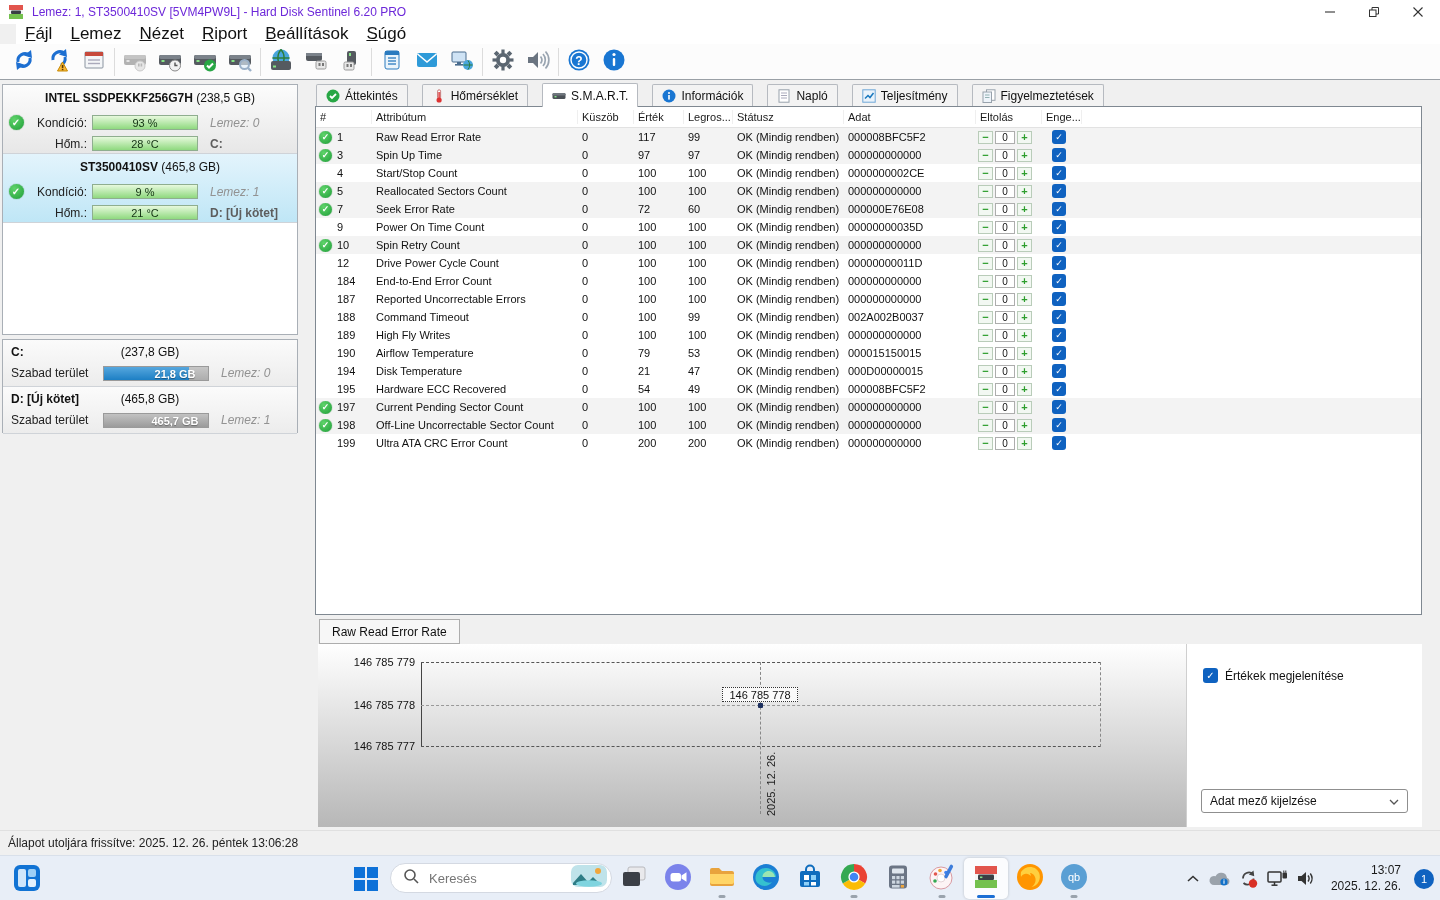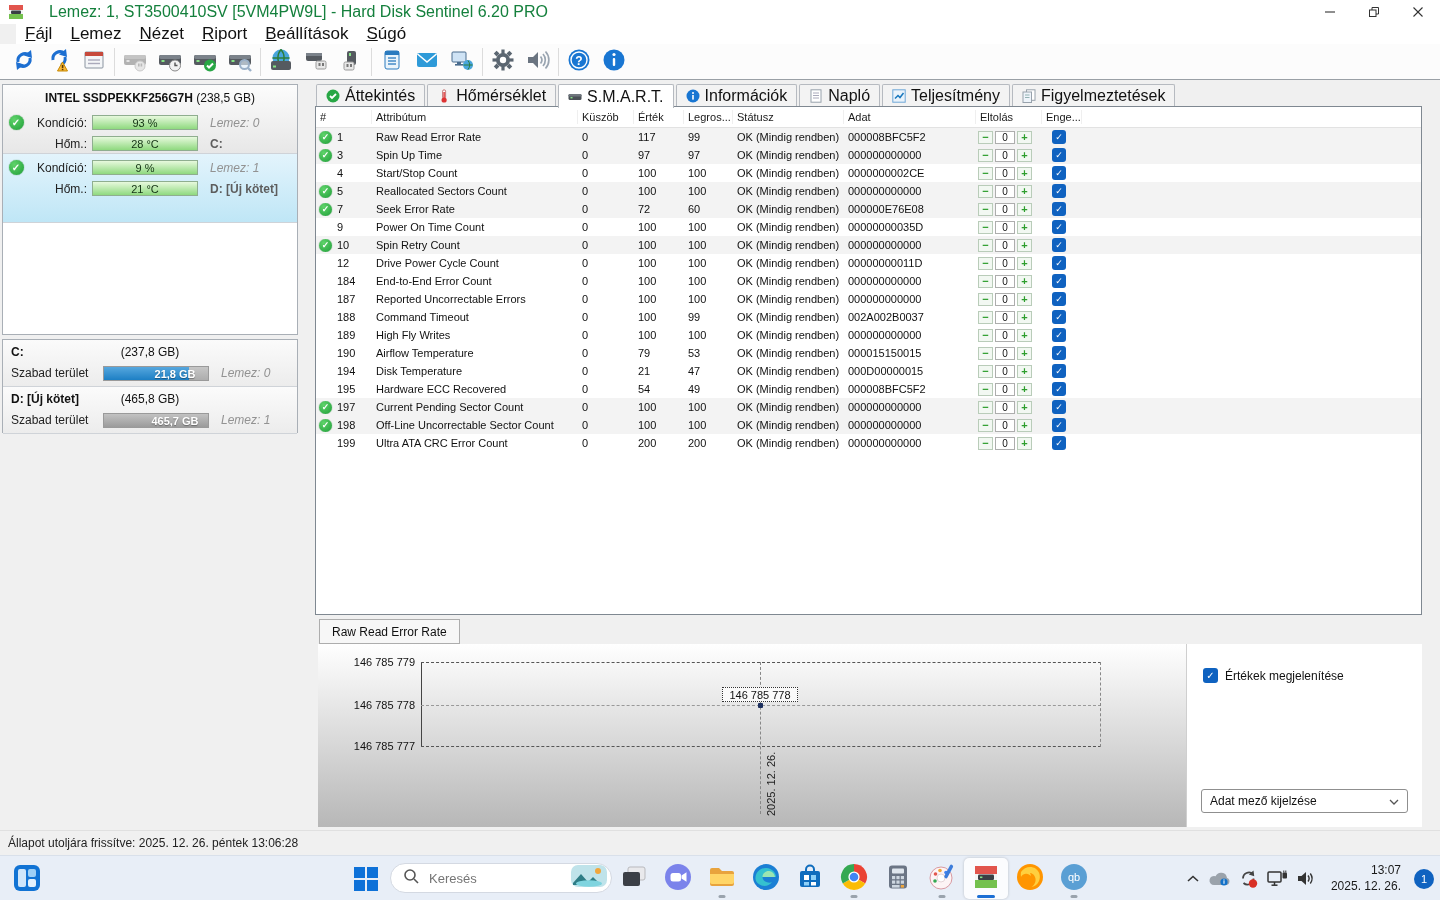--- a/index.html
+++ b/index.html
@@ -2,21 +2,21 @@
 <html><head>
 <meta charset="utf-8">
 <style>
   html,body{margin:0;padding:0;}
   body{width:1440px;height:900px;overflow:hidden;font-family:"Liberation Sans",sans-serif;background:#f0f0f0;position:relative;}
   #screen{position:absolute;inset:0;}
 
   
   .titlebar{position:absolute;top:0;left:0;right:0;height:24px;background:#ffffff;display:flex;align-items:center;}
   .app-ico{width:16px;height:16px;margin-left:8px;}
-  .tb-title{font-size:16px;margin-left:25px;color:#15803d;}
+  .tb-title{font-size:12px;margin-left:8px;color:#6d28d9;}
   .wcontrols{margin-left:auto;display:flex;height:24px;}
   .wbtn{width:44px;height:24px;display:flex;align-items:center;justify-content:center;}
 
   
   .menubar{position:absolute;top:24px;left:16px;right:0;height:20px;background:#ffffff;display:flex;align-items:center;font-size:17px;}
   .menu-item{padding:2px 9px;color:#111;}
   .u{text-decoration:underline;}
 
   
   .toolbar{position:absolute;top:44px;left:0;right:0;height:35px;background:#fcfcfc;border-bottom:1px solid #9aa0a6;display:flex;align-items:center;padding-left:4px;}
@@ -48,21 +48,21 @@
   .psize{position:absolute;left:0;right:0;text-align:center;font-weight:normal;}
   .prow2{height:22px;display:flex;align-items:center;padding-left:8px;font-size:12px;color:#222;}
   .flabel{width:92px;}
   .fbar{width:106px;height:15px;border:1px solid #9a9a9a;position:relative;background:linear-gradient(#c6c6c6,#adadad);overflow:hidden;box-sizing:border-box;}
   .fbar .fill{position:absolute;left:0;top:0;bottom:0;}
   .fill.blue{background:linear-gradient(#56a7de,#1d7fc4);}
   .fill.gray{background:linear-gradient(#c2c2c2,#9b9b9b);}
   .ftext{position:absolute;inset:0;text-align:center;color:#fff;font-weight:bold;font-size:11px;line-height:14px;text-shadow:0 1px 1px rgba(0,0,0,.35);padding-left:38px;}
 
   
-  .tabs{position:absolute;left:316px;top:84px;height:22px;display:flex;gap:2px;font-size:16px;align-items:flex-start;z-index:3;}
+  .tabs{position:absolute;left:316px;top:84px;height:22px;display:flex;gap:14px;font-size:12px;align-items:center;z-index:3;}
   .tab{display:flex;align-items:center;gap:5px;padding:0 9px;height:21px;border:1px solid #b6bac0;border-bottom:none;background:#f3f3f3;border-radius:2px 2px 0 0;color:#111;}
   .tab.active{background:#fff;height:23px;}
   .tab .ticon{width:14px;height:14px;display:flex;align-items:center;justify-content:center;}
 
   
   .table-panel{position:absolute;left:315px;top:106px;width:1107px;height:509px;background:#fff;border:1px solid #7f8891;box-sizing:border-box;}
   .thead{display:flex;height:20px;border-bottom:1px solid #e2e2e2;font-size:11px;color:#1a1a1a;align-items:center;}
   .th{padding-left:4px;border-right:1px solid #efefef;height:14px;line-height:14px;box-sizing:border-box;}
   .c0{width:56px;}.c1{width:206px;}.c2{width:56px;}.c3{width:50px;}.c4{width:49px;}.c5{width:111px;}.c6{width:132px;}.c7{width:66px;}.c8{width:40px;}
   .trow{display:flex;height:18px;align-items:center;font-size:11px;color:#111;}
@@ -332,20 +332,21 @@
           <span class="pright lemez">Lemez: 0</span>
         </div>
         <div class="prow">
           <span class="picon"></span>
           <span class="plabel">Hőm.:</span>
           <span class="pbar">28 °C</span>
           <span class="pright drive">C:</span>
         </div>
       </div>
       <div class="dpanel selected">
+        <div class="ptitle"><span class="pname">ST3500410SV</span> <span>(465,8 GB)</span></div>
         <div class="prow">
           <span class="picon">
             <span class="okc"></span>
           </span>
           <span class="plabel">Kondíció:</span>
           <span class="pbar">9 %</span>
           <span class="pright lemez">Lemez: 1</span>
         </div>
         <div class="prow">
           <span class="picon"></span>

